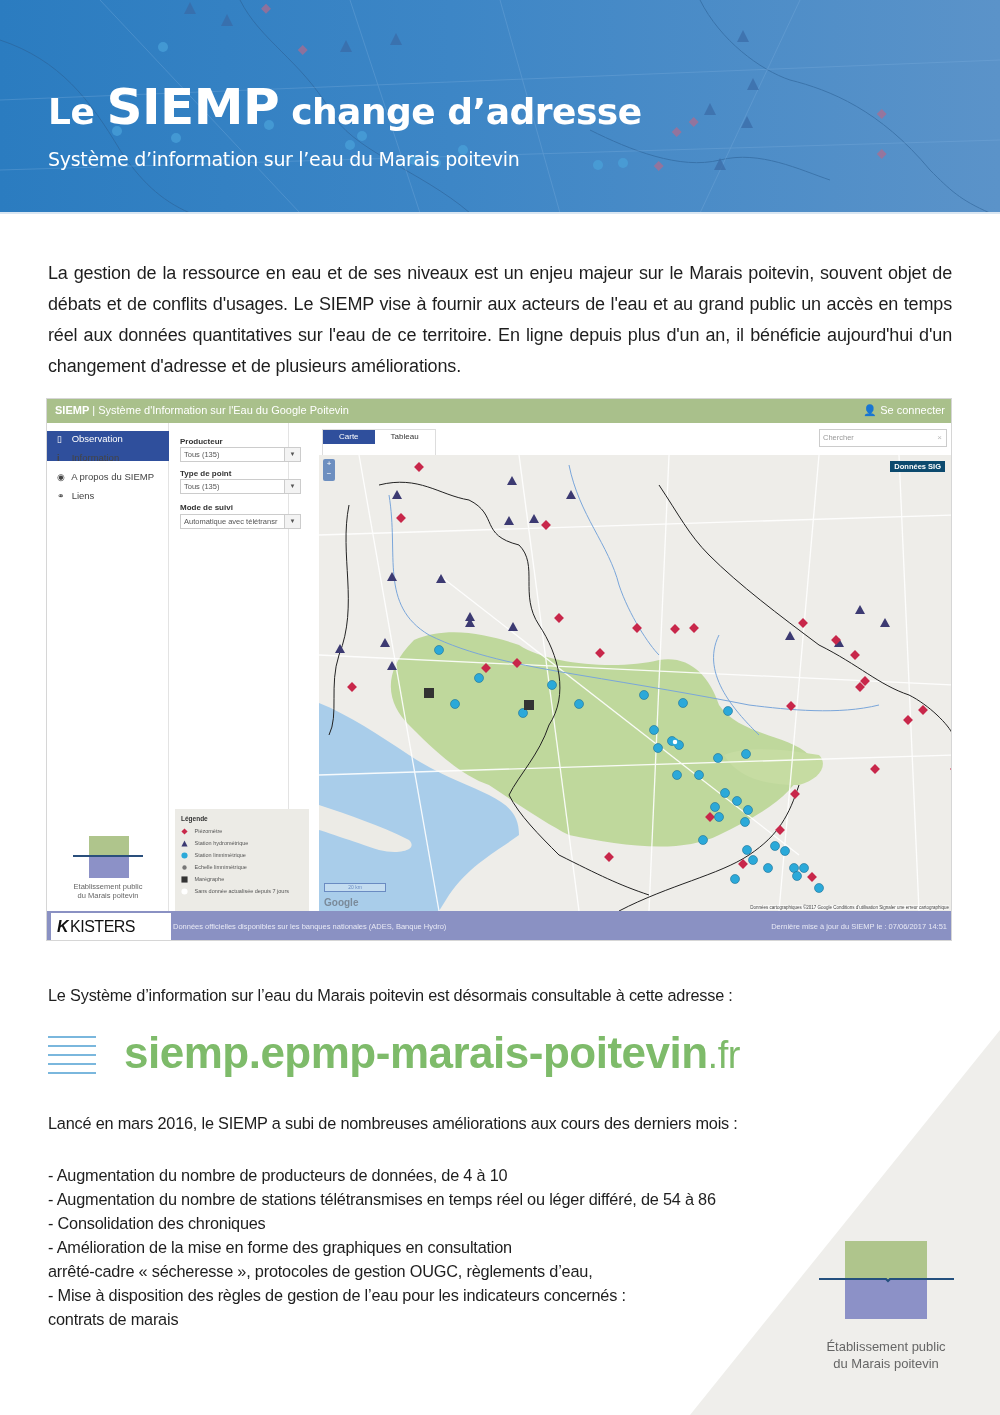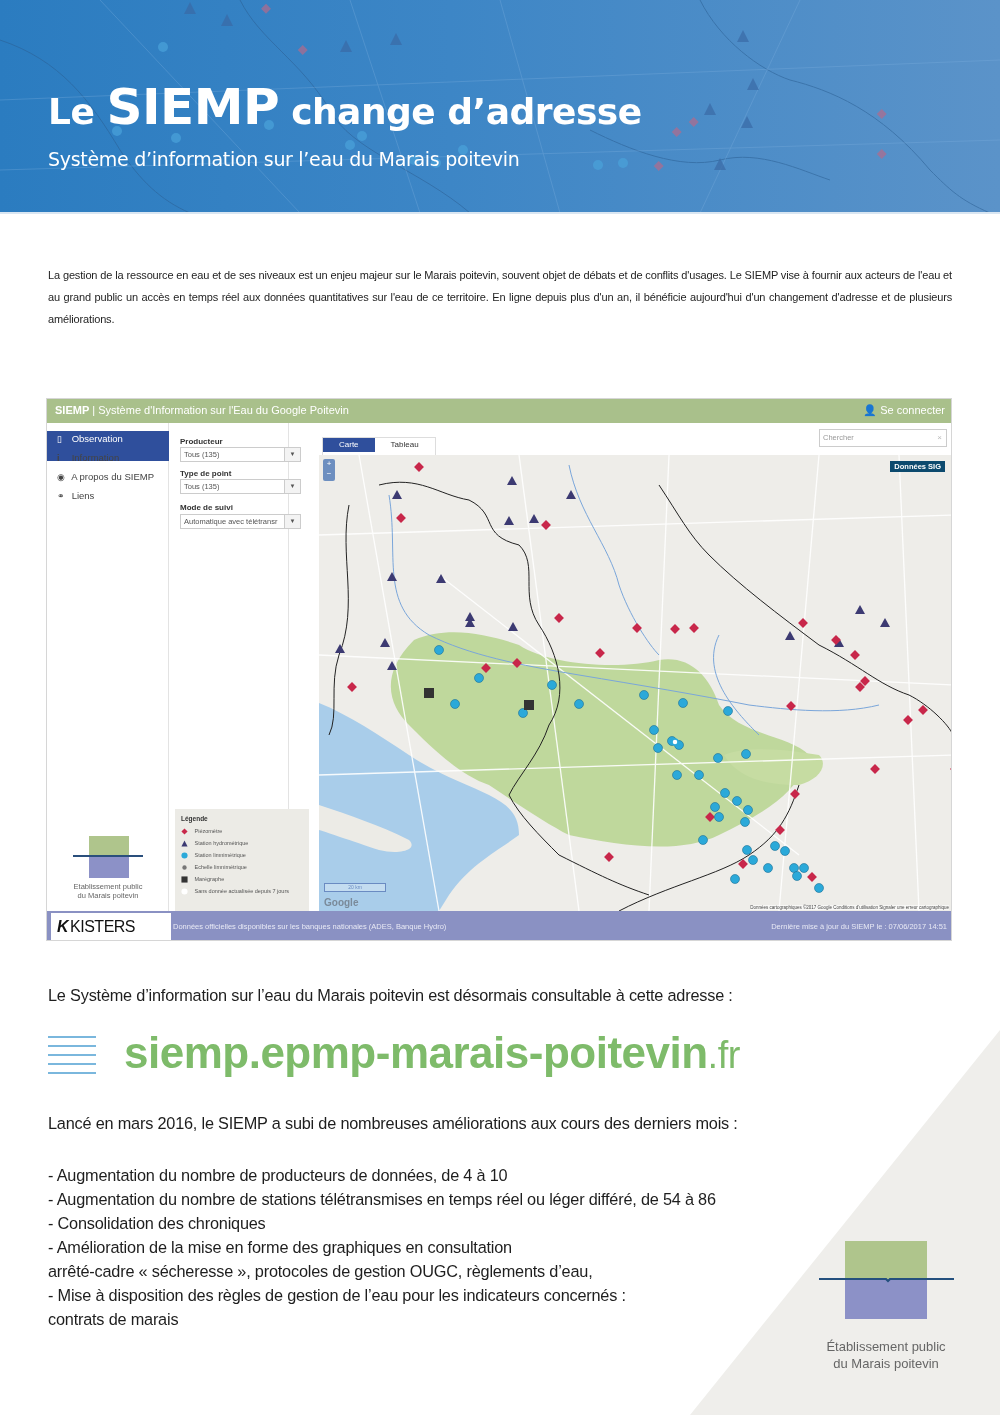--- a/index.html
+++ b/index.html
@@ -11,21 +11,21 @@
     background: linear-gradient(90deg, #2b7cc0 0%, #3d86c6 45%, #5b93c9 100%); overflow: hidden; }
   .banner svg.bgmap { position: absolute; left: 0; top: 0; }
   .banner-title { position: absolute; left: 48px; top: 78px; color: #fff; font-family: "DejaVu Sans", sans-serif;
     font-weight: bold; font-size: 36px; letter-spacing: -0.5px; white-space: nowrap; }
   .banner-title .big { font-size: 50px; }
   .banner-sub { position: absolute; left: 48px; top: 148px; color: #fff; font-family: "DejaVu Sans", sans-serif;
     font-size: 19px; white-space: nowrap; letter-spacing: -0.3px; }
   .banner-edge { position: absolute; left: 0; top: 212px; width: 1000px; height: 2px; background: #d9e6f2; }
 
   
-  .intro { position: absolute; left: 48px; top: 264px; width: 904px; font-size: 11px; line-height: 22px;
+  .intro { position: absolute; left: 48px; top: 258px; width: 904px; font-size: 18px; line-height: 31px;
     text-align: justify; color: #1e1e1e; font-family: "Liberation Sans Narrow", "Liberation Sans", sans-serif; letter-spacing: -0.15px; }
 
   
   .app { position: absolute; left: 46px; top: 398px; width: 906px; height: 543px; border: 1px solid #d6d6d6; background: #fff; overflow: hidden; }
   .app-top { position: absolute; left: 0; top: 0; width: 906px; height: 24px; background: #a9c08b; color: #fff; font-size: 11px; }
   .app-top .t { position: absolute; left: 8px; top: 5px; white-space: nowrap; }
   .app-top .t b { font-weight: bold; }
   .app-top .login { position: absolute; right: 8px; top: 5px; white-space: nowrap; }
   .app-side { position: absolute; left: 0; top: 24px; width: 122px; height: 488px; background: #fff; border-right: 1px solid #e3e3e3; }
   .nav-item { position: absolute; left: 0; width: 122px; height: 30px; font-size: 9.5px; color: #444; padding-left: 10px; line-height: 16px; white-space: nowrap; }
@@ -41,21 +41,21 @@
   .app-filter { position: absolute; left: 123px; top: 24px; width: 119px; height: 488px; background: #fff; border-right: 1px solid #e3e3e3; }
   .f-label { position: absolute; left: 10px; font-size: 8px; font-weight: bold; color: #333; white-space: nowrap; }
   .f-select { position: absolute; left: 10px; width: 121px; height: 15px; border: 1px solid #ccc; font-size: 7.5px; color: #555; padding-left: 3px; line-height: 13px; background: #fff; white-space: nowrap; overflow: hidden; }
   .f-select .arr { position: absolute; right: 0; top: 0; width: 16px; height: 13px; border-left: 1px solid #ccc; background: #f3f3f3; text-align: center; font-size: 6px; }
   .legend { position: absolute; left: 5px; top: 386px; width: 134px; height: 102px; background: #ecebe6; padding: 6px; }
   .legend .h { font-size: 6.5px; font-weight: bold; color: #333; margin-bottom: 3px; }
   .legend .li { font-size: 5.5px; color: #555; height: 12px; line-height: 12px; white-space: nowrap; }
   .legend .sym { display: inline-block; width: 7px; height: 7px; margin-right: 5px; vertical-align: middle; }
 
   .app-map { position: absolute; left: 270px; top: 24px; width: 636px; height: 488px; background: #fff; }
-  .tabs { position: absolute; left: 5px; top: 14px; height: 28px; border: 1px solid #ddd; font-size: 8px; }
+  .tabs { position: absolute; left: 5px; top: 6px; height: 28px; border: 1px solid #ddd; font-size: 8px; }
   .tab { display: inline-block; height: 14px; line-height: 14px; padding: 0 16px; color: #333; background: #fff; }
   .tab.active { background: #2f4f9c; color: #fff; }
   .search { position: absolute; right: 6px; top: 6px; width: 128px; height: 18px; border: 1px solid #ccc; font-size: 7.5px; color: #999; padding-left: 3px; line-height: 16px; }
   .search .x { position: absolute; right: 4px; top: 0; color: #bbb; font-size: 8px; }
   .map { position: absolute; left: 2px; top: 32px; width: 634px; height: 456px; background: #eeede9; overflow: hidden; }
   .map svg { position: absolute; left: 0; top: 0; }
   .sig-btn { position: absolute; right: 8px; top: 6px; background: #0c4a6e; color: #fff; font-size: 7.5px; font-weight: bold; padding: 1px 4px; }
   .zoomctl { position: absolute; left: 4px; top: 4px; width: 12px; height: 22px; background: #6d8fc0; border-radius: 2px; color: #fff; font-size: 8px; text-align: center; line-height: 10px; }
   .scalebar { position: absolute; left: 5px; top: 428px; width: 62px; height: 9px; border: 1px solid #6a8bc2; font-size: 5px; text-align: center; color: #6a8bc2; line-height: 7px; background: rgba(255,255,255,0.3); }
   .google { position: absolute; left: 5px; top: 442px; font-size: 10px; font-weight: bold; color: #7a8a9a; }

